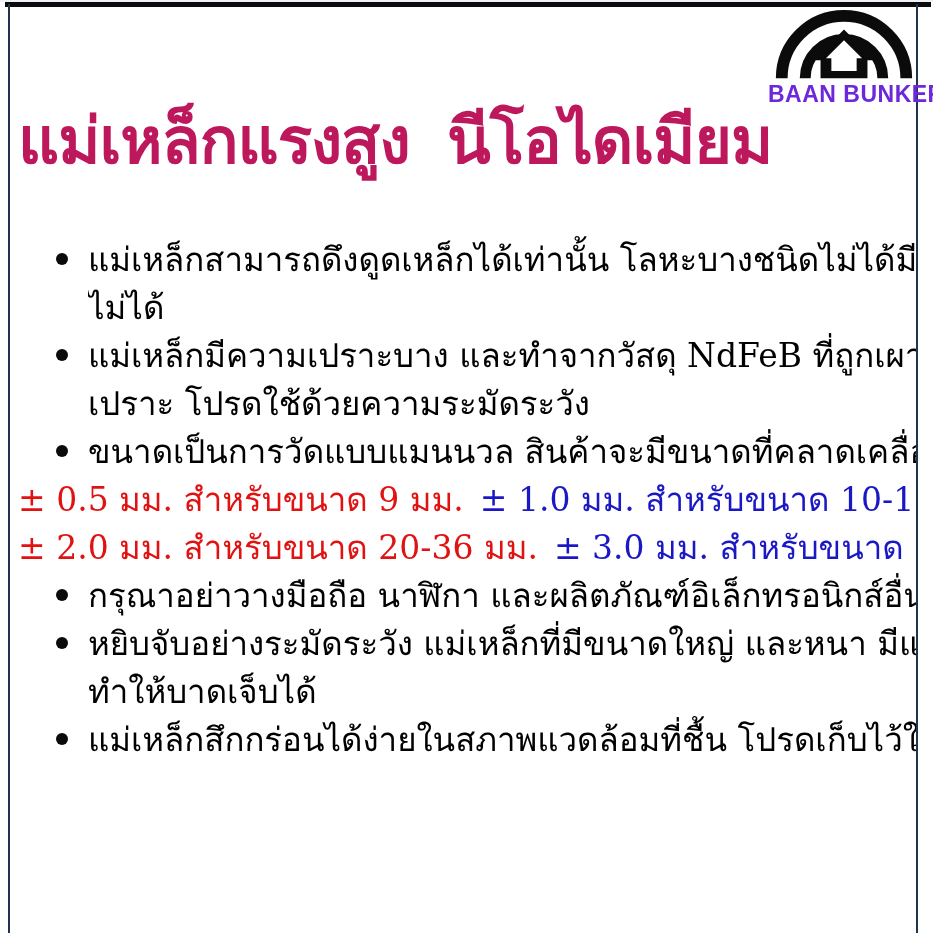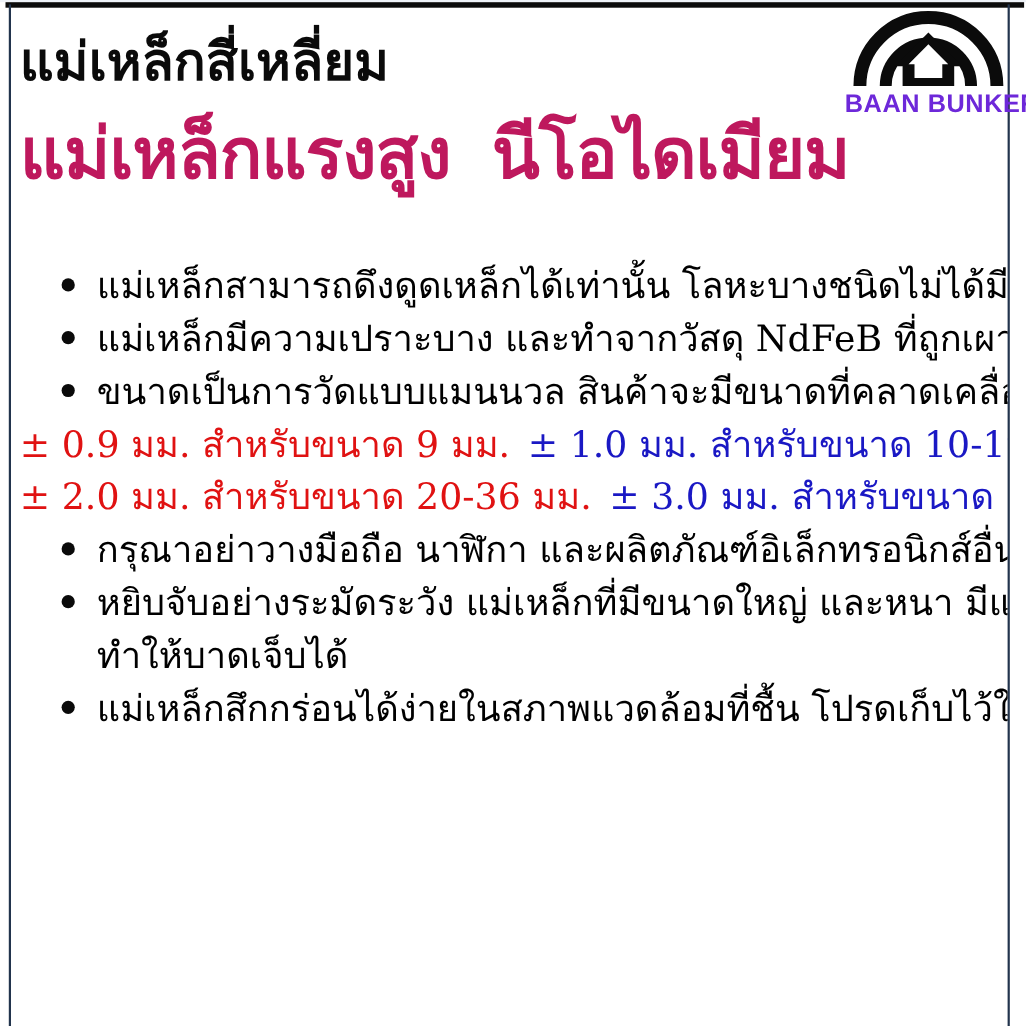--- a/index.html
+++ b/index.html
@@ -53,64 +53,65 @@
 </head>
 <body>
 
 <div class="page">
 
   <div class="top-strip"></div>
   <div class="top-bar"></div>
   <div class="edge-line edge-left"></div>
   <div class="edge-line edge-right"></div>
 
-  <div class="title-black">แม่เหล็กสี่เหลี่ยม</div>
   <div class="title-red">แม่เหล็กแรงสูง นีโอไดเมียม</div>
 
   <div class="logo">
     <svg class="logo-svg" viewBox="0 0 150 82" aria-hidden="true">
       <path d="M6 80 A69 69 0 0 1 144 80" fill="none" stroke="#0b0b0b" stroke-width="13"></path>
       <path d="M32 80 A43 43 0 0 1 118 80" fill="none" stroke="#0b0b0b" stroke-width="12"></path>
       <path d="M75 26 L109 60 L101 60 L101 80 L49 80 L49 60 L41 60 Z" fill="#0b0b0b"></path>
       <path d="M75 38 L95 58 L89 58 L89 72 L61 72 L61 58 L55 58 Z" fill="#ffffff"></path>
     </svg>
     <div class="logo-text">BAAN BUNKER</div>
   </div>
 
   <div class="content">
 
     <div class="bullet">
       <div class="marker">
           <span class="dot"></span>
         </div>
       <div class="bl">
         <div class="line">แม่เหล็กสามารถดึงดูดเหล็กได้เท่านั้น โลหะบางชนิดไม่ได้มีธาตุเหล็กอาจดูด</div>
+        <div class="line">ไม่ได้</div>
       </div>
     </div>
 
     <div class="bullet">
       <div class="marker">
           <span class="dot"></span>
         </div>
       <div class="bl">
         <div class="line">แม่เหล็กมีความเปราะบาง และทำจากวัสดุ NdFeB ที่ถูกเผา มีความแข็งและ</div>
+        <div class="line">เปราะ โปรดใช้ด้วยความระมัดระวัง</div>
       </div>
     </div>
 
     <div class="bullet">
       <div class="marker">
           <span class="dot"></span>
         </div>
       <div class="bl">
         <div class="line">ขนาดเป็นการวัดแบบแมนนวล สินค้าจะมีขนาดที่คลาดเคลื่อนตามแจ้งดังนี้</div>
       </div>
     </div>
 
     <div class="tol-line">
-      <span class="tol-red">± 0.9 มม. สำหรับขนาด 9 มม.</span><span class="tol-blue">± 1.0 มม. สำหรับขนาด 10-19 มม.</span>
+      <span class="tol-red">± 0.5 มม. สำหรับขนาด 9 มม.</span><span class="tol-blue">± 1.0 มม. สำหรับขนาด 10-19 มม.</span>
     </div>
     <div class="tol-line">
       <span class="tol-red">± 2.0 มม. สำหรับขนาด 20-36 มม.</span><span class="tol-blue">± 3.0 มม. สำหรับขนาด 30-49 มม.</span>
     </div>
 
 
     <div class="bullet">
       <div class="marker">
           <span class="dot"></span>
         </div>

